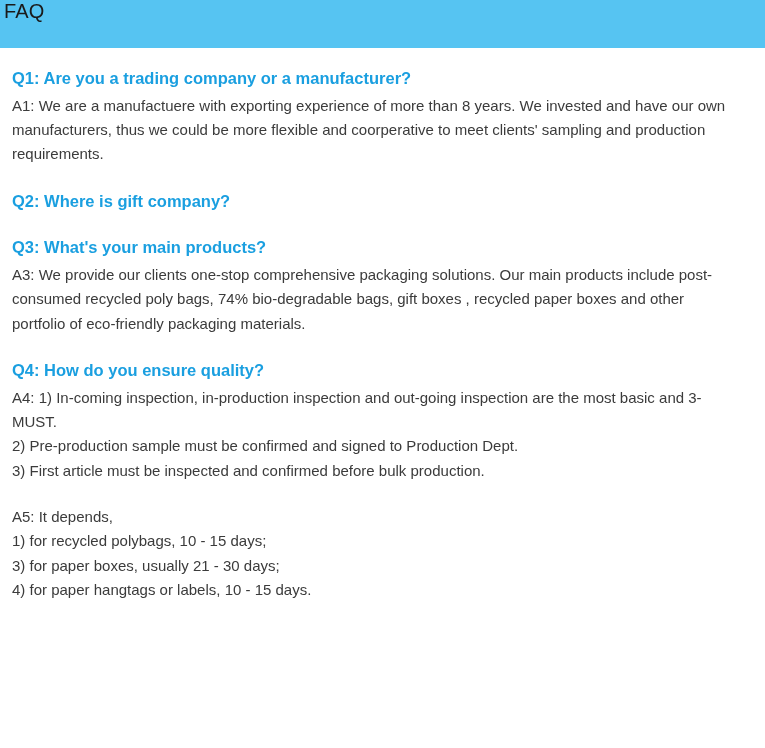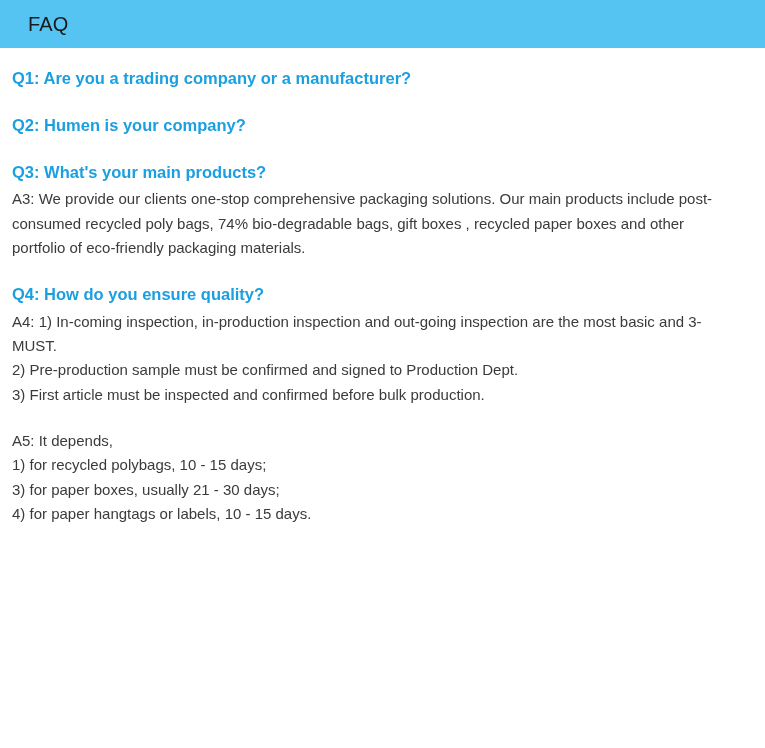--- a/index.html
+++ b/index.html
@@ -17,22 +17,22 @@
   .page {
     width: 765px;
     height: 748px;
     position: relative;
     box-sizing: border-box;
   }
   .faq-header {
     background: #56c4f2;
     height: 48px;
     display: flex;
-    align-items: center;
-    padding-left: 28px;
+    align-items: flex-start;
+    padding-left: 4px;
     box-sizing: border-box;
     margin-bottom: 18px;
   }
   .faq-header-title {
     font-size: 20px;
     color: #1a1a1a;
     font-weight: 400;
     letter-spacing: 0.2px;
   }
   .faq-body {
@@ -66,24 +66,27 @@
 <div class="page">
 
   <div class="faq-header">
     <div class="faq-header-title">FAQ</div>
   </div>
 
   <div class="faq-body">
 
     <div class="qa-block">
       <div class="question">Q1: Are you a trading company or a manufacturer?</div>
+      <div class="answer">
+        <span class="answer-line">A1: We are a manufactuere with exporting experience of more than 8 years. We invested and have our own manufacturers, thus we could be more flexible and coorperative to meet clients' sampling and production requirements.</span>
+      </div>
     </div>
 
     <div class="qa-block">
-      <div class="question">Q2: Humen is your company?</div>
+      <div class="question">Q2: Where is gift company?</div>
     </div>
 
     <div class="qa-block">
       <div class="question">Q3: What's your main products?</div>
       <div class="answer">
         <span class="answer-line">A3: We provide our clients one-stop comprehensive packaging solutions. Our main products include post-consumed recycled poly bags, 74% bio-degradable bags, gift boxes , recycled paper boxes and other portfolio of eco-friendly packaging materials.</span>
       </div>
     </div>
 
     <div class="qa-block">

